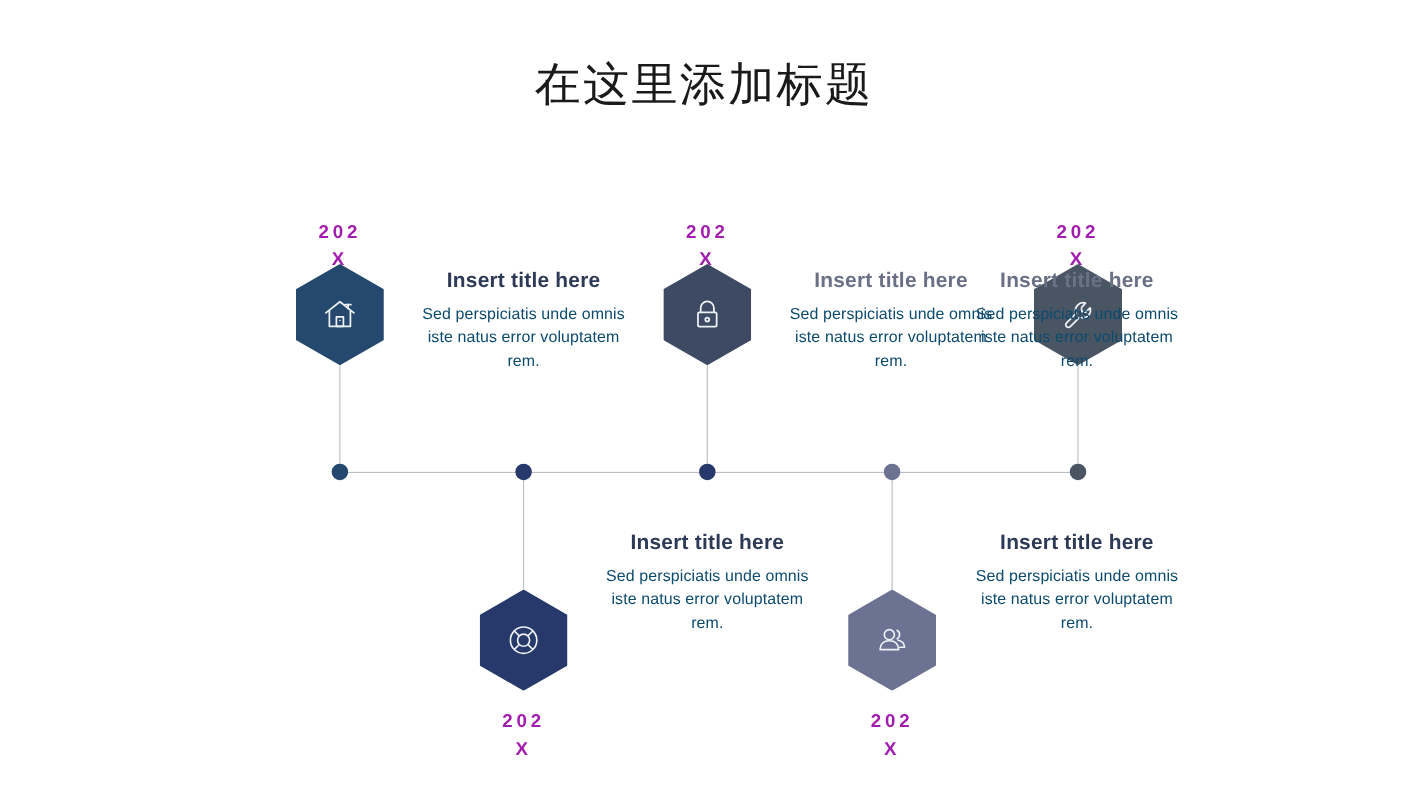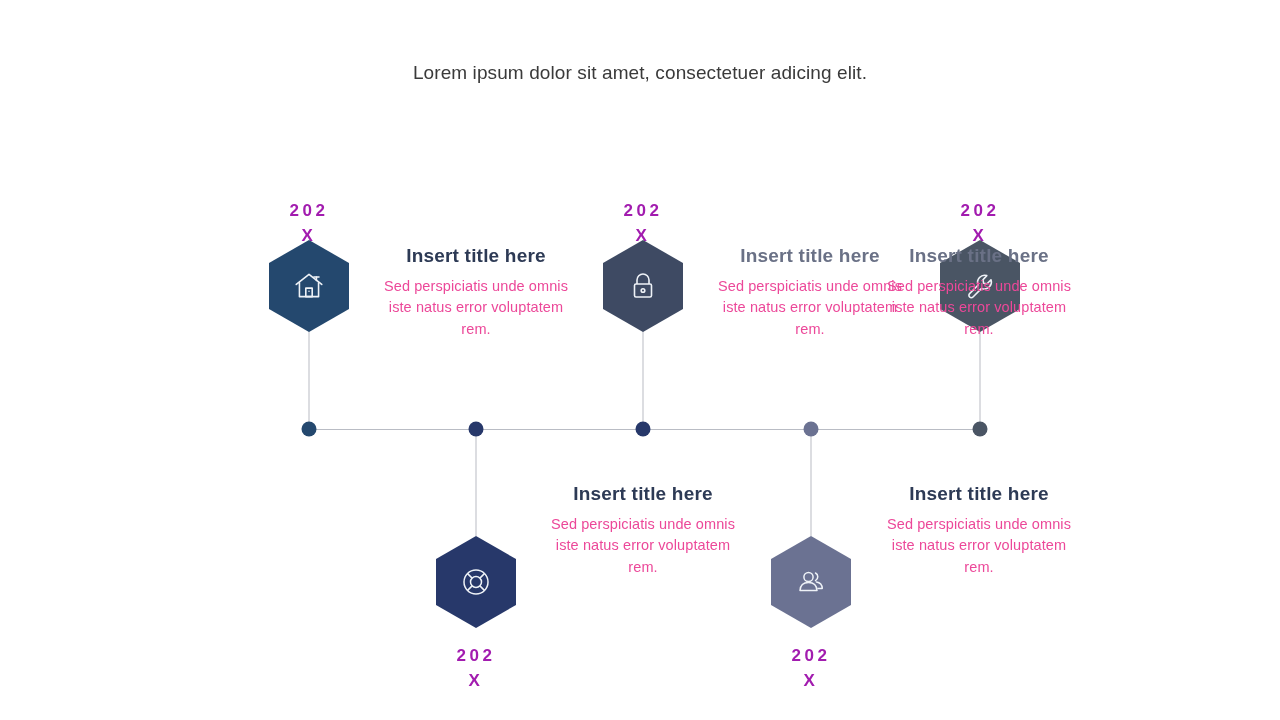--- a/index.html
+++ b/index.html
@@ -110,34 +110,34 @@
     font-size: 19px;
     font-weight: 700;
     color: #2d3a55;
     letter-spacing: 0.2px;
     margin-bottom: 9px;
   }
 
   .txt .t-body {
     font-size: 14.5px;
     font-weight: 300;
-    color: #ec4899;
+    color: #0c4a6e;
     line-height: 1.47;
     letter-spacing: 0.1px;
   }
 
   .txt.light .t-title { color: #6a7186; }
 </style>
 </head>
 <body>
 
 <div id="slide">
 
   <div class="header">
-    <div class="page-subtitle">Lorem ipsum dolor sit amet, consectetuer adicing elit.</div>
+    <div class="page-title">在这里添加标题</div>
   </div>
 
   <div class="axis-line"></div>
 
   <div class="connector" style="left:309px; top:325px; height:104px;"></div>
   <div class="connector" style="left:476px; top:429px; height:107px;"></div>
   <div class="connector" style="left:643px; top:325px; height:104px;"></div>
   <div class="connector" style="left:811px; top:429px; height:107px;"></div>
   <div class="connector" style="left:980px; top:325px; height:104px;"></div>
 

